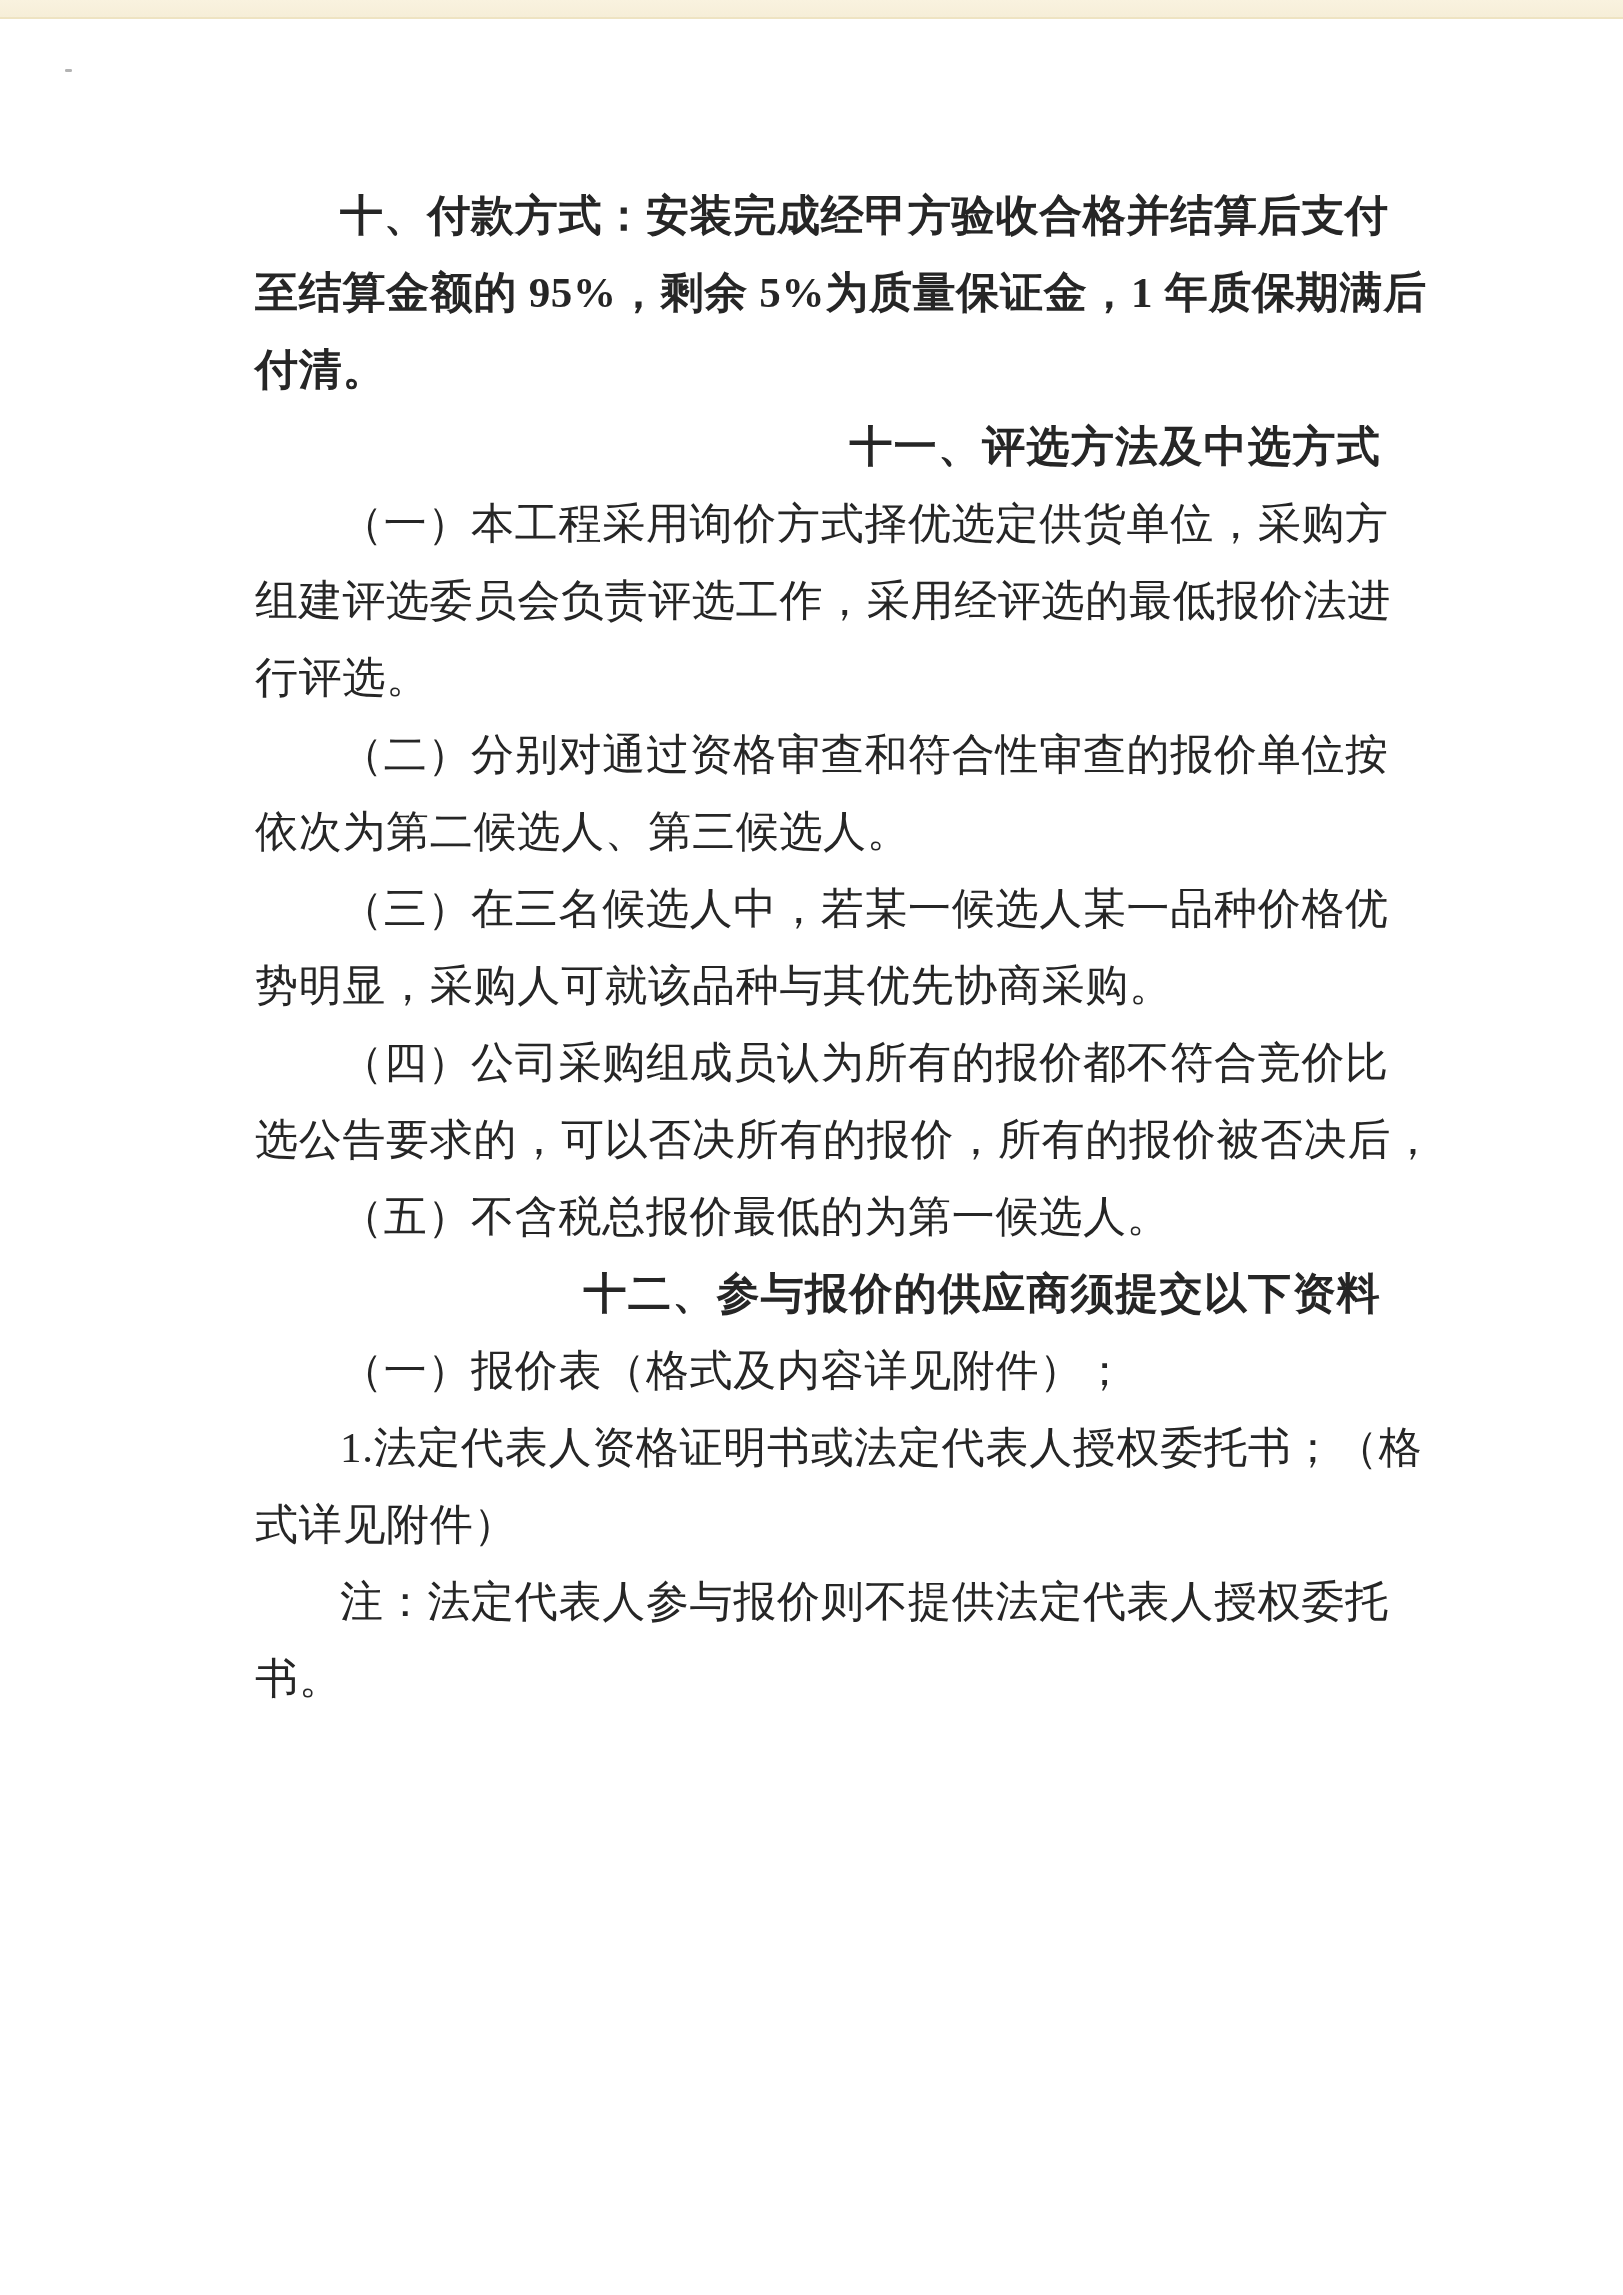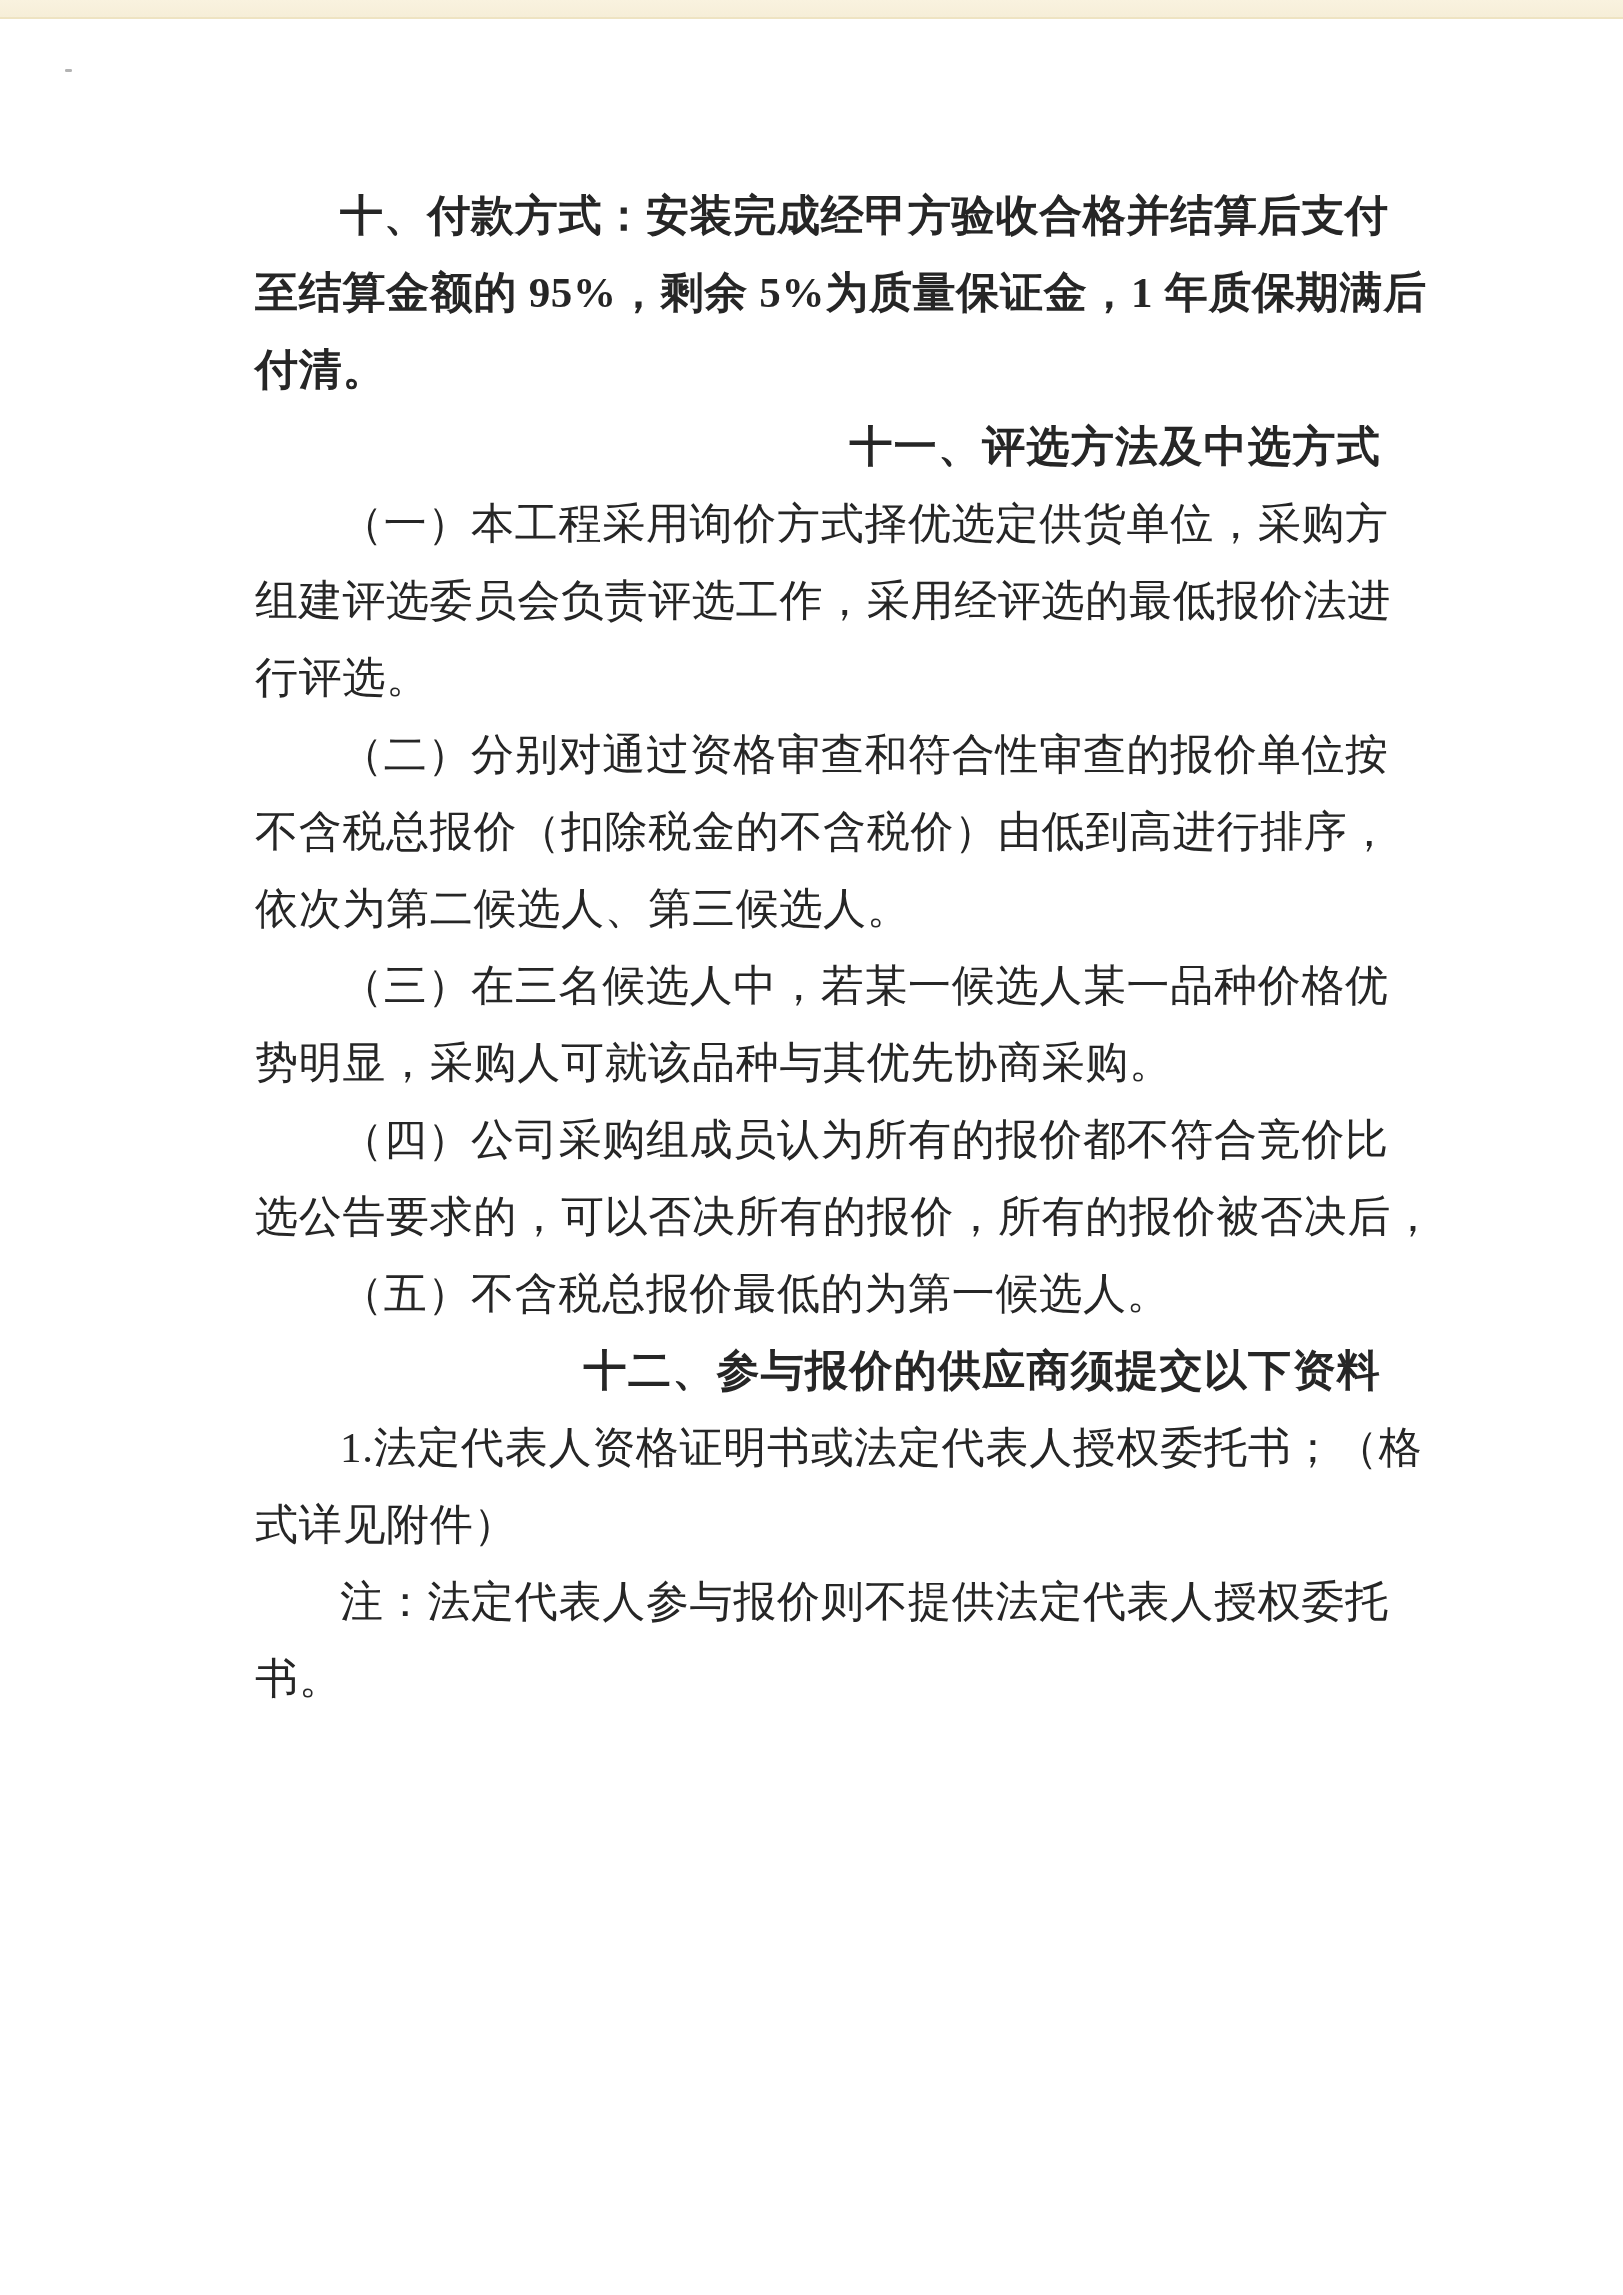--- a/index.html
+++ b/index.html
@@ -60,27 +60,27 @@
   <div class="speck"></div>
   <div class="content" id="doc-body">
       <div class="line body-bold indent">十、付款方式：安装完成经甲方验收合格并结算后支付</div>
       <div class="line body-bold">至结算金额的 95%，剩余 5%为质量保证金，1 年质保期满后</div>
       <div class="line body-bold">付清。</div>
       <div class="line heading indent">十一、评选方法及中选方式</div>
       <div class="line body indent">（一）本工程采用询价方式择优选定供货单位，采购方</div>
       <div class="line body">组建评选委员会负责评选工作，采用经评选的最低报价法进</div>
       <div class="line body">行评选。</div>
       <div class="line body indent">（二）分别对通过资格审查和符合性审查的报价单位按</div>
-      <div class="line body">不含税总报价（扣除税金的不含税价）由低到高进行排序，</div>
       <div class="line body">依次为第二候选人、第三候选人。</div>
       <div class="line body indent">（三）在三名候选人中，若某一候选人某一品种价格优</div>
       <div class="line body">势明显，采购人可就该品种与其优先协商采购。</div>
       <div class="line body indent">（四）公司采购组成员认为所有的报价都不符合竞价比</div>
       <div class="line body">选公告要求的，可以否决所有的报价，所有的报价被否决后，</div>
       <div class="line body indent">（五）不含税总报价最低的为第一候选人。</div>
       <div class="line heading indent">十二、参与报价的供应商须提交以下资料</div>
+      <div class="line body indent">（一）报价表（格式及内容详见附件）；</div>
       <div class="line body indent">1.法定代表人资格证明书或法定代表人授权委托书；（格</div>
       <div class="line body">式详见附件）</div>
       <div class="line body indent">注：法定代表人参与报价则不提供法定代表人授权委托</div>
       <div class="line body">书。</div>
     </div>
 </div>
 
 
 </body></html>

